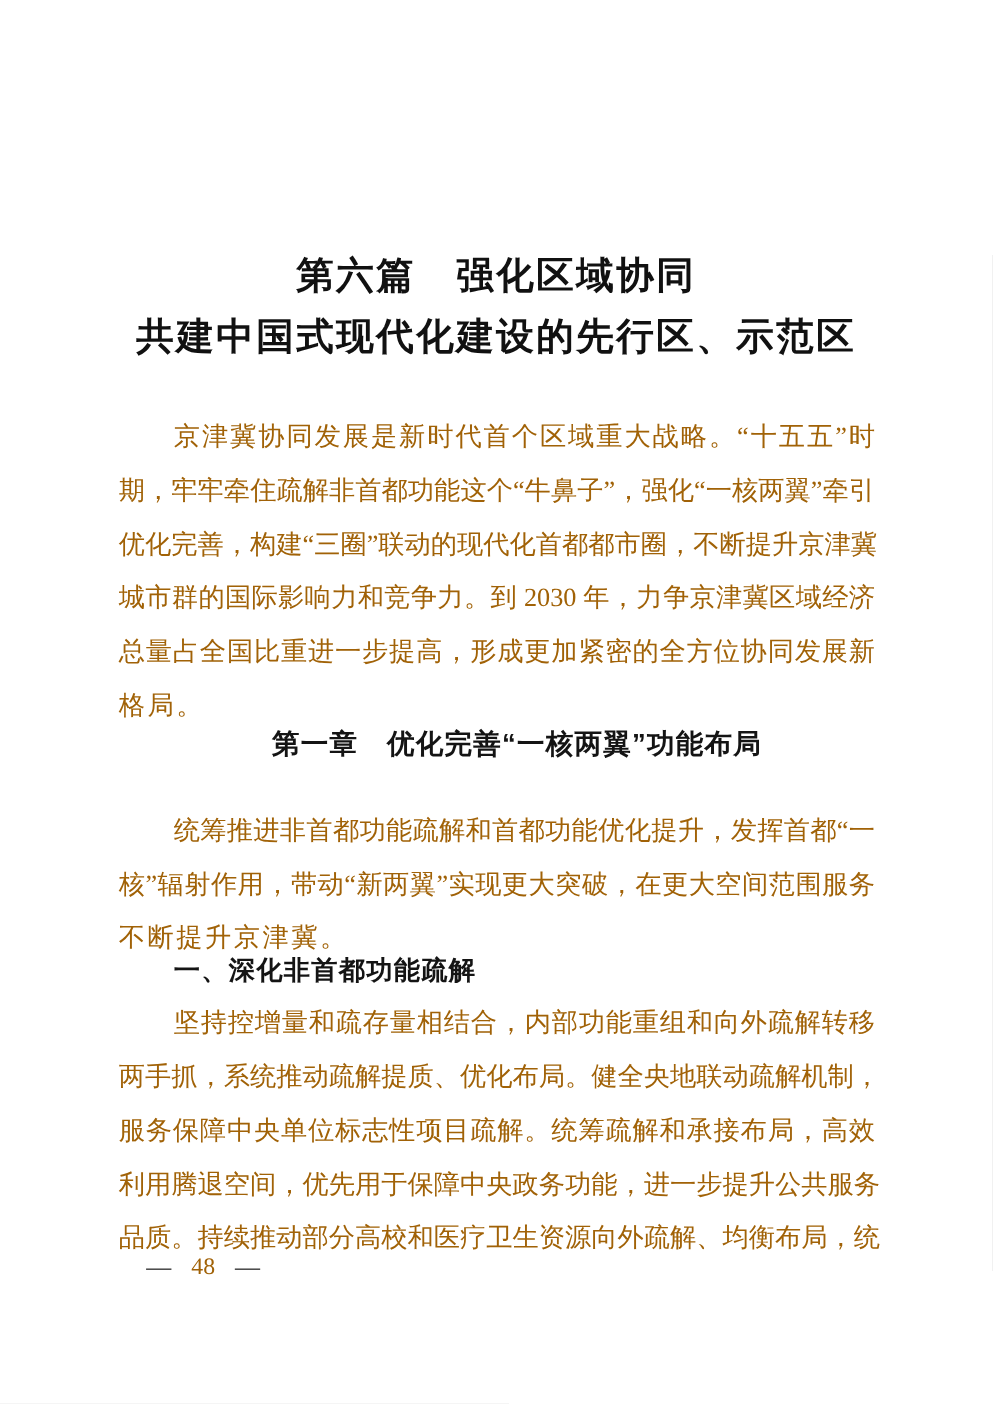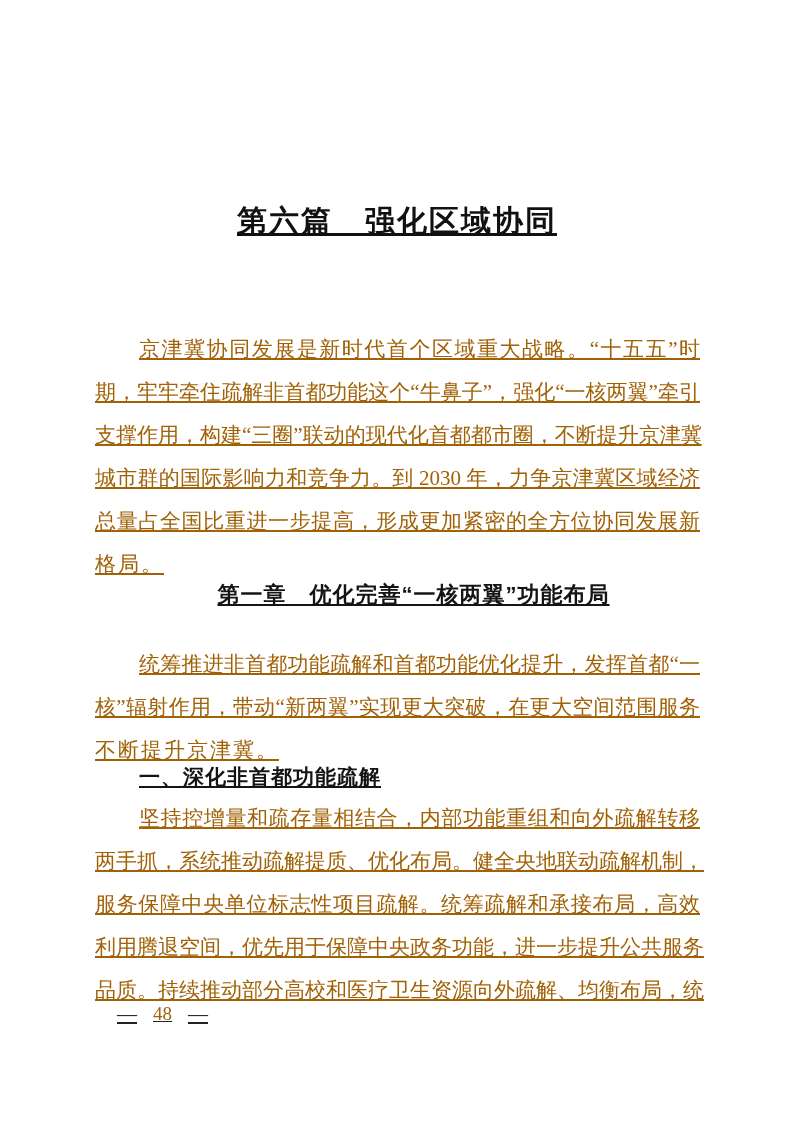--- a/index.html
+++ b/index.html
@@ -10,21 +10,21 @@
   .page {
     position: relative;
     width: 794px;
     height: 1123px;
     margin: 0 auto;
     background: #ffffff;
     color: #1c1c1c;
     font-family: "Liberation Serif", "DejaVu Serif", serif;
     overflow: hidden;
   }
-  .abs { position: absolute; text-decoration: underline; }
+  .abs { position: absolute; }
 
   
   .part-title {
     left: 60px;
     top: 196px;
     width: 674px;
     margin: 0;
     font-size: 30px;
     line-height: 49px;
     font-weight: bold;
@@ -106,26 +106,27 @@
     color: #a16207;
   }
 </style>
 </head>
 <body>
 
 <div class="page">
 
   <h1 class="abs part-title">
     <div>第六篇　强化区域协同</div>
+    <div>共建中国式现代化建设的先行区、示范区</div>
   </h1>
 
   <div class="abs para p1">
       <div class="line first">京津冀协同发展是新时代首个区域重大战略。“十五五”时</div>
       <div class="line">期，牢牢牵住疏解非首都功能这个“牛鼻子”，强化“一核两翼”牵引</div>
-      <div class="line">支撑作用，构建“三圈”联动的现代化首都都市圈，不断提升京津冀</div>
+      <div class="line">优化完善，构建“三圈”联动的现代化首都都市圈，不断提升京津冀</div>
       <div class="line">城市群的国际影响力和竞争力。到 2030 年，力争京津冀区域经济</div>
       <div class="line">总量占全国比重进一步提高，形成更加紧密的全方位协同发展新</div>
       <div class="line last">格局。</div>
     </div>
 
   <h2 class="abs chapter-heading">第一章　优化完善“一核两翼”功能布局</h2>
 
   <div class="abs para p2">
       <div class="line first">统筹推进非首都功能疏解和首都功能优化提升，发挥首都“一</div>
       <div class="line">核”辐射作用，带动“新两翼”实现更大突破，在更大空间范围服务</div>

